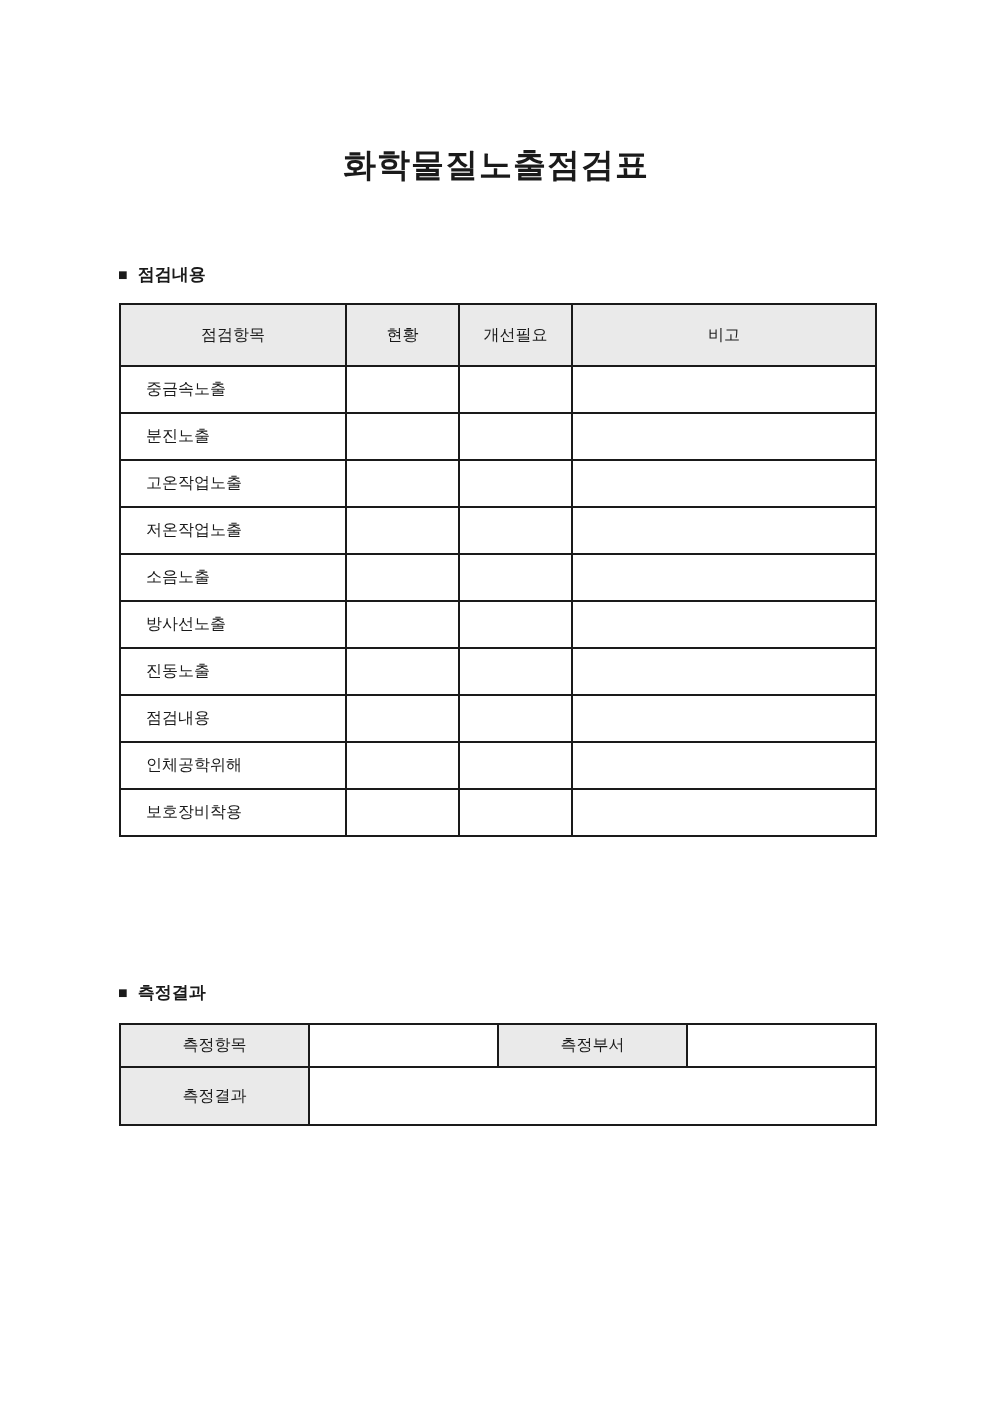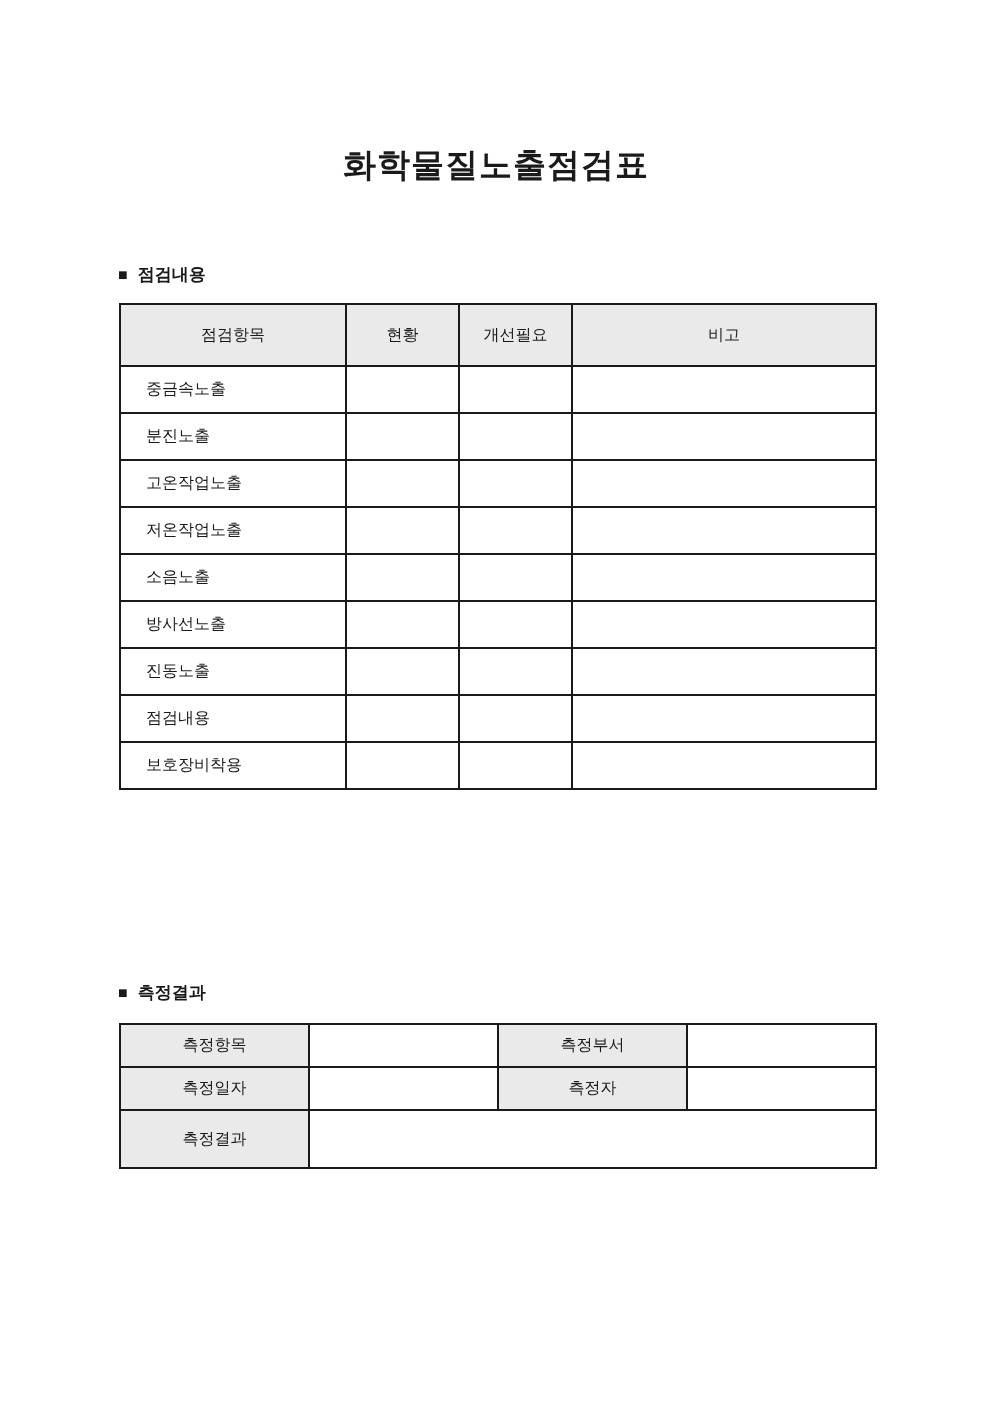--- a/index.html
+++ b/index.html
@@ -154,20 +154,26 @@
         <td class="blank-cell"></td>
         <td class="blank-cell"></td>
       </tr>
       <tr>
         <td class="item-cell">점검내용</td>
         <td class="blank-cell"></td>
         <td class="blank-cell"></td>
         <td class="blank-cell"></td>
       </tr>
       <tr>
+        <td class="item-cell">인체공학위해</td>
+        <td class="blank-cell"></td>
+        <td class="blank-cell"></td>
+        <td class="blank-cell"></td>
+      </tr>
+      <tr>
         <td class="item-cell">보호장비착용</td>
         <td class="blank-cell"></td>
         <td class="blank-cell"></td>
         <td class="blank-cell"></td>
       </tr>
     </tbody>
   </table>
 
   <div class="section-heading heading-2">
     <span class="marker">■</span>
@@ -181,26 +187,20 @@
       <col style="width:189px">
       <col style="width:189px">
     </colgroup>
     <tbody>
       <tr class="row-small">
         <td class="label-cell">측정항목</td>
         <td class="blank-cell"></td>
         <td class="label-cell">측정부서</td>
         <td class="blank-cell"></td>
       </tr>
-      <tr class="row-small">
-        <td class="label-cell">측정일자</td>
-        <td class="blank-cell"></td>
-        <td class="label-cell">측정자</td>
-        <td class="blank-cell"></td>
-      </tr>
       <tr class="row-large">
         <td class="label-cell">측정결과</td>
         <td class="blank-cell" colspan="3"></td>
       </tr>
     </tbody>
   </table>
 
 </div>
 
 </body></html>

